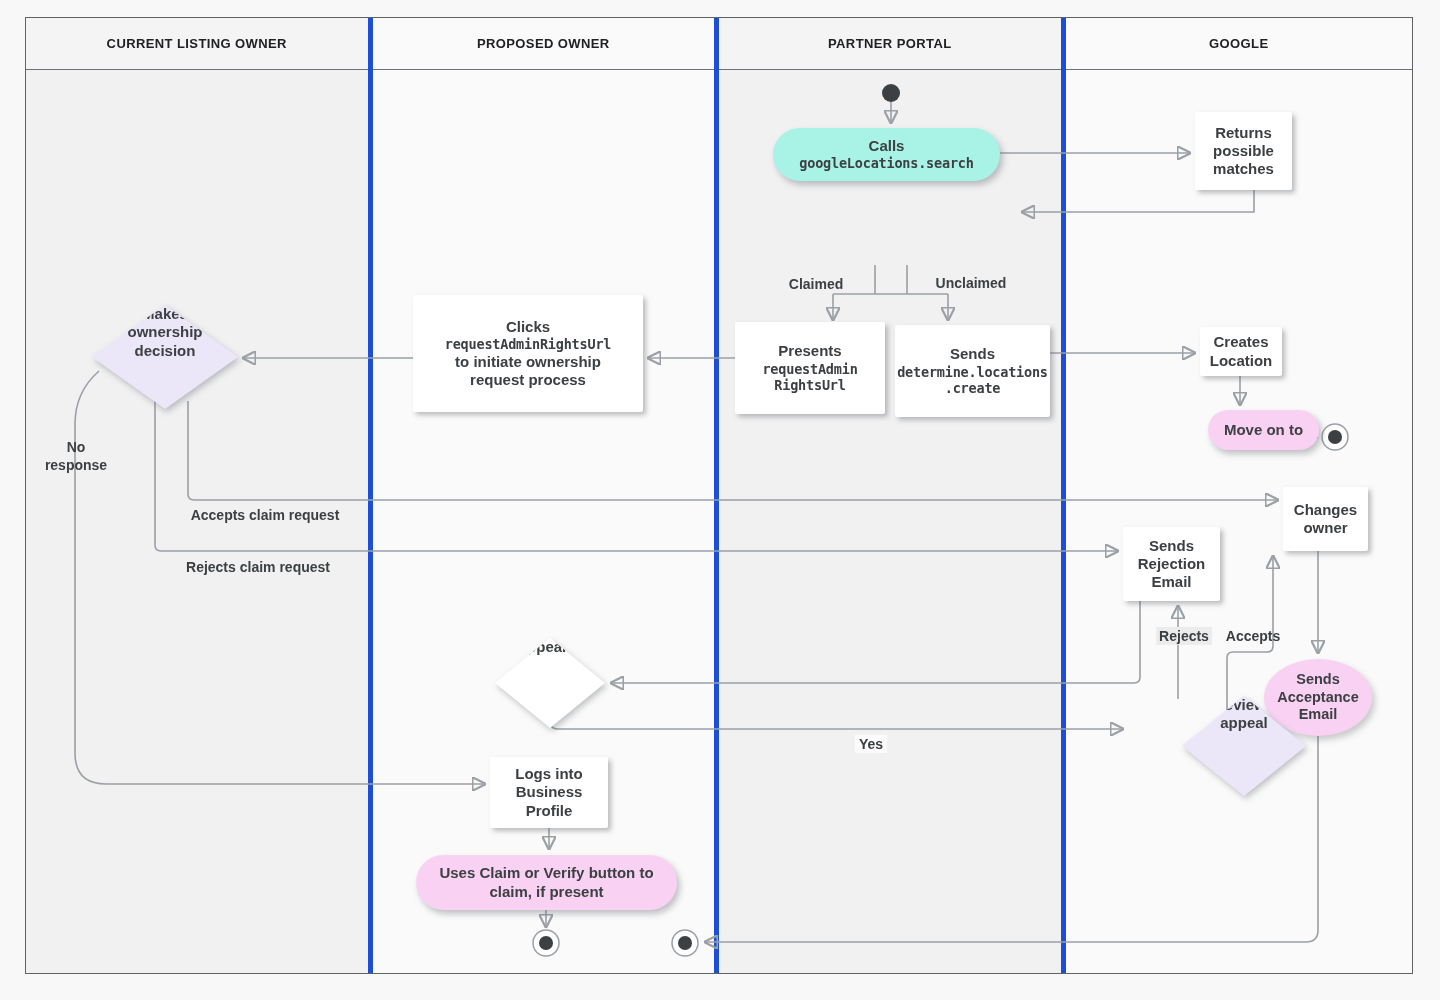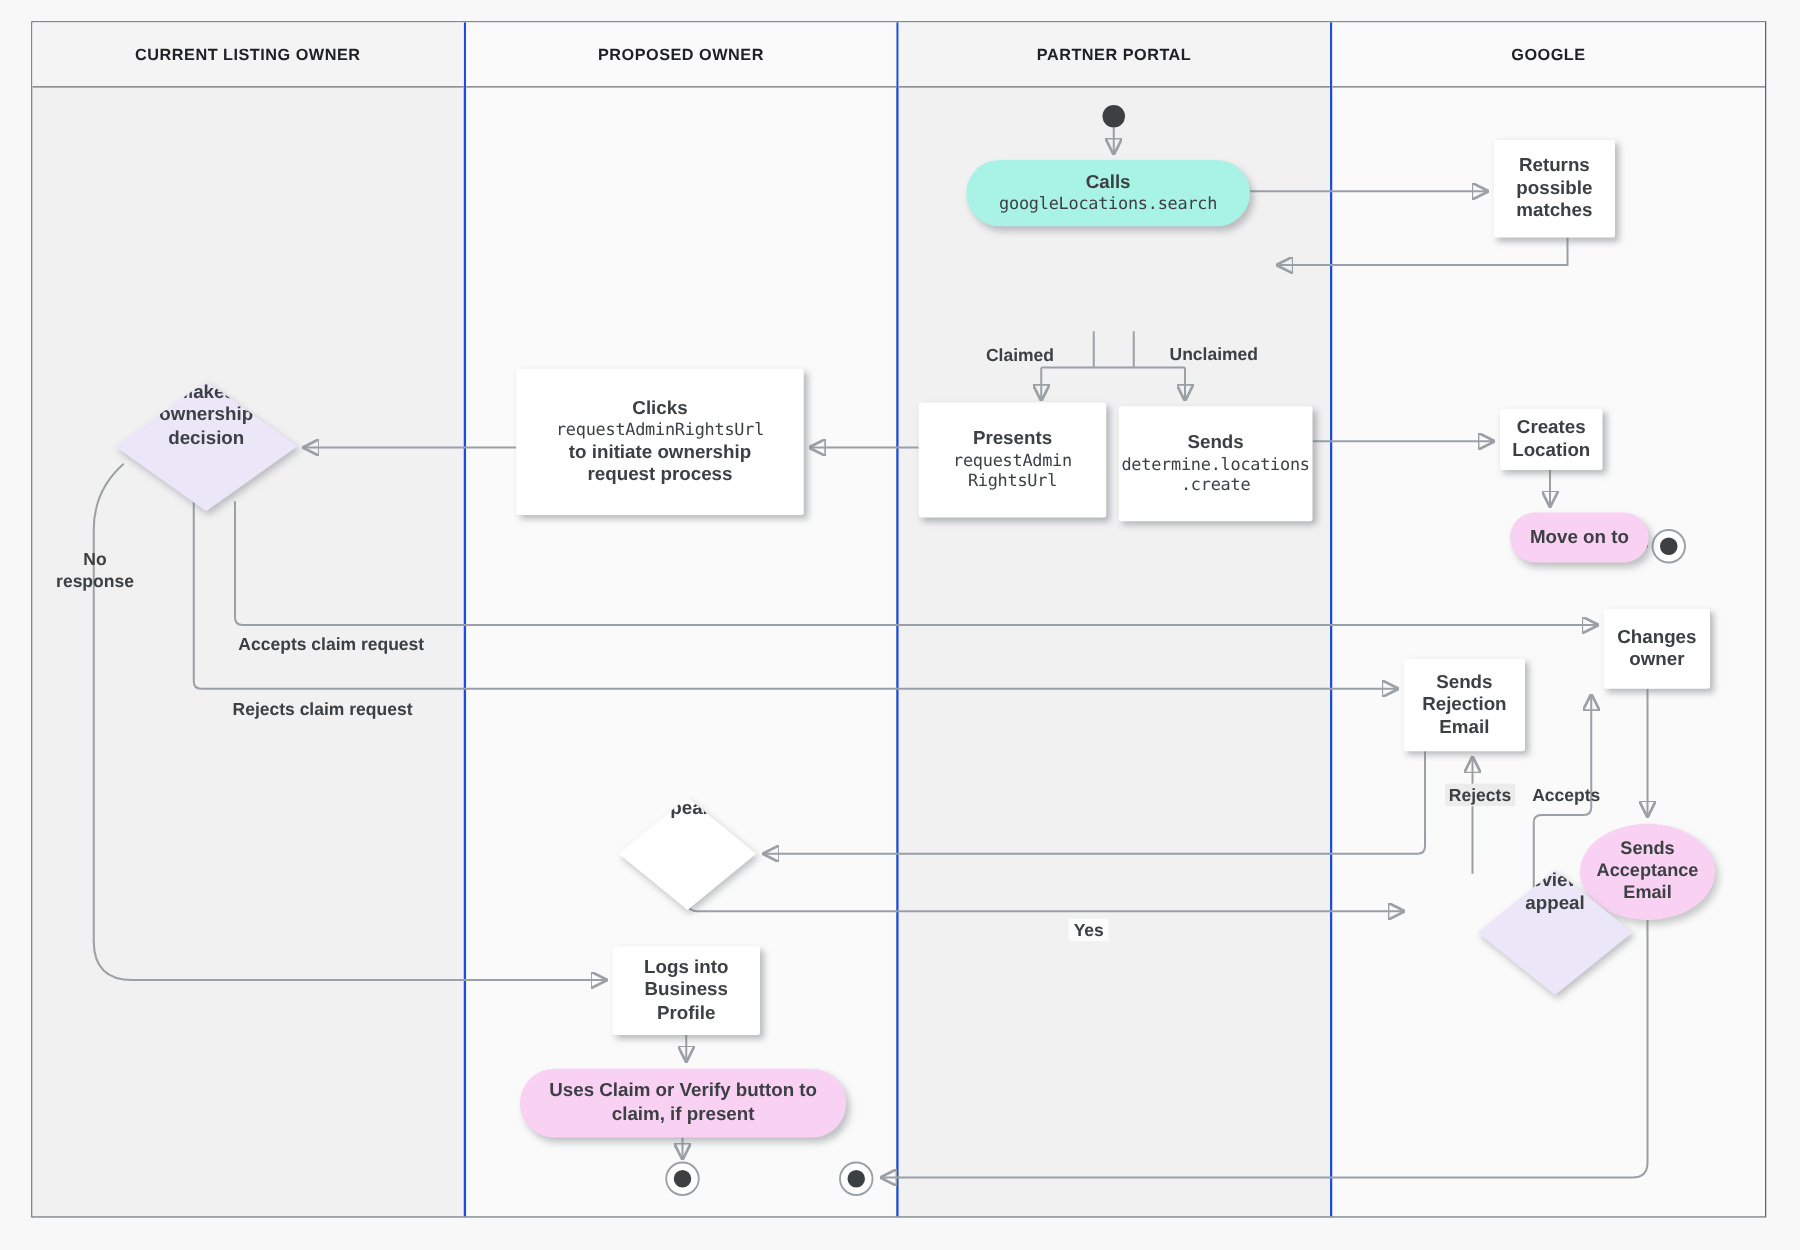--- a/index.html
+++ b/index.html
@@ -8,21 +8,21 @@
     --c-lane_dark:#f1f1f2; --c-lane_light:#fafafa;
   }
   *{box-sizing:border-box;margin:0;padding:0}
   html,body{width:1440px;height:1000px;background:#f8f8f8;
     font-family:"Liberation Sans",sans-serif;color:var(--c-text);overflow:hidden}
   .canvas{position:relative;width:1440px;height:1000px}
 
   
   .table{position:absolute;left:25px;top:17px;width:1388px;height:957px;
     border:1.5px solid #5f6368;display:flex}
-  .lane{position:relative;width:25%;border-right:2px solid #1d4ed8}
+  .lane{position:relative;width:25%;border-right:5px solid #1d4ed8}
   .lane:last-child{border-right:none}
   .lane.dark{background:var(--c-lane_dark)}
   .lane.light{background:var(--c-lane_light)}
   .lane-head{height:52px;display:flex;align-items:center;justify-content:center;
     border-bottom:1px solid #6d7076;font-size:13px;font-weight:700;
     letter-spacing:.4px;color:#202124}
   .lane.dark .lane-head{background:#f4f4f5}
   .lane.light .lane-head{background:#fafafa}
 
   
@@ -34,21 +34,21 @@
     justify-content:center;text-align:center;font-weight:700;font-size:15px;
     line-height:1.22;color:var(--c-text)}
   .white{background:#fff;border-radius:2px;
     box-shadow:3px 3px 5px rgba(95,99,104,.42)}
   .pill{border-radius:28px;box-shadow:3px 4px 6px rgba(95,99,104,.38)}
   .teal{background:var(--c-teal)}
   .pinkbg{background:var(--c-pink)}
   .note{background:var(--c-lavender);border-radius:2px}
   .ellipse{border-radius:50%;box-shadow:3px 4px 6px rgba(95,99,104,.32)}
   .code{font-family:"DejaVu Sans Mono","Liberation Mono",monospace;
-    font-weight:400;font-size:13.5px;letter-spacing:-.2px}
+    font-weight:700;font-size:13.5px;letter-spacing:-.2px}
   .dwrap{position:absolute;filter:drop-shadow(2px 3px 3px rgba(95,99,104,.38))}
   .diamond{width:100%;height:100%;
     clip-path:polygon(50% 0,100% 50%,50% 100%,0 50%);
     display:flex;align-items:flex-start;justify-content:center;text-align:center;
     font-weight:700;font-size:15px;line-height:1.22}
   .dwhite{background:#fff}
   .dlav{background:var(--c-lavender)}
 
   
   .elabel{position:absolute;transform:translate(-50%,-50%);font-weight:700;

